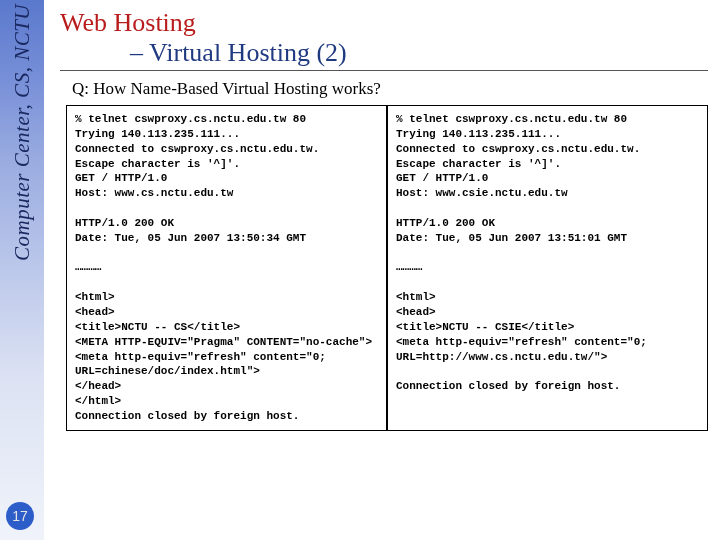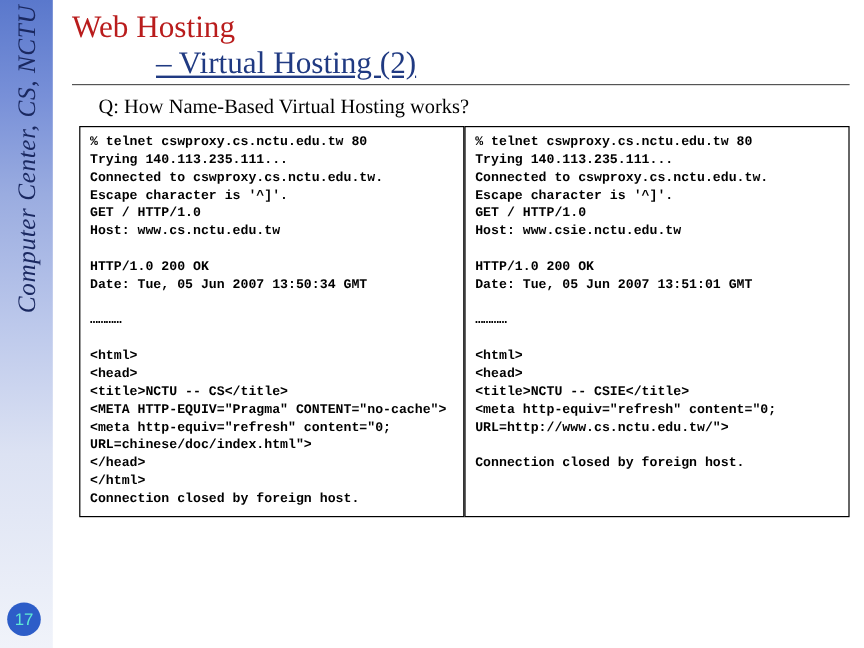--- a/index.html
+++ b/index.html
@@ -1,25 +1,25 @@
 <!DOCTYPE html>
 <html><head>
   <meta charset="utf-8">
   <style>
     * {margin:0;padding:0;box-sizing:border-box;}
     body {width:720px;height:540px;background:#fff;font-family:Georgia,"Times New Roman",serif;position:relative;overflow:hidden;}
     .sidebar-strip {position:absolute;left:0;top:0;width:44px;height:540px;background:linear-gradient(180deg,#5a78cc 0%,#7890d8 15%,#9aace0 30%,#bcc8eb 50%,#dce2f3 70%,#f0f3fa 100%);}
     .sidebar-text {position:absolute;left:10px;top:4px;writing-mode:vertical-rl;text-orientation:mixed;transform:rotate(180deg);font-family:Georgia,serif;font-style:italic;font-size:21px;color:#1a2860;letter-spacing:0.5px;white-space:nowrap;}
-    .page-num-badge {position:absolute;left:6px;bottom:10px;width:28px;height:28px;border-radius:50%;background:#2d5dc8;color:#5eead4;display:flex;align-items:center;justify-content:center;font-family:Arial,sans-serif;font-size:14px;}
+    .page-num-badge {position:absolute;left:6px;bottom:10px;width:28px;height:28px;border-radius:50%;background:#2d5dc8;color:#e5e5e5;display:flex;align-items:center;justify-content:center;font-family:Arial,sans-serif;font-size:14px;}
     .content {position:absolute;left:60px;top:8px;right:12px;bottom:10px;}
     .title-block {margin-bottom:2px;}
     .title-line1 {font-family:Georgia,serif;font-size:26px;color:#b91c1c;font-weight:normal;}
-    .title-line2 {font-family:Georgia,serif;font-size:26px;color:#203a82;font-weight:normal;padding-left:70px;text-decoration:underline;}
+    .title-line2 {font-family:Georgia,serif;font-size:26px;color:#203a82;font-weight:normal;padding-left:70px;}
     .title-underline {height:1px;background:#555;margin:2px 0 8px 0;}
-    .qa {margin-left:22px;margin-bottom:6px;}
+    .qa {margin-left:12px;margin-bottom:6px;}
     .qa-line {font-family:Georgia,serif;font-size:17px;color:#000;margin-bottom:6px;}
     .cols {display:flex;gap:0;margin-left:6px;}
     .col {flex:1;border:1px solid #000;padding:6px 8px;font-family:"Courier New",monospace;font-weight:bold;font-size:11px;line-height:1.35;color:#000;white-space:pre-wrap;word-break:break-word;}
   </style>
 </head>
 <body>
 
 <div class="sidebar-strip">
   <div class="sidebar-text">Computer Center, CS, NCTU</div>
 </div>

